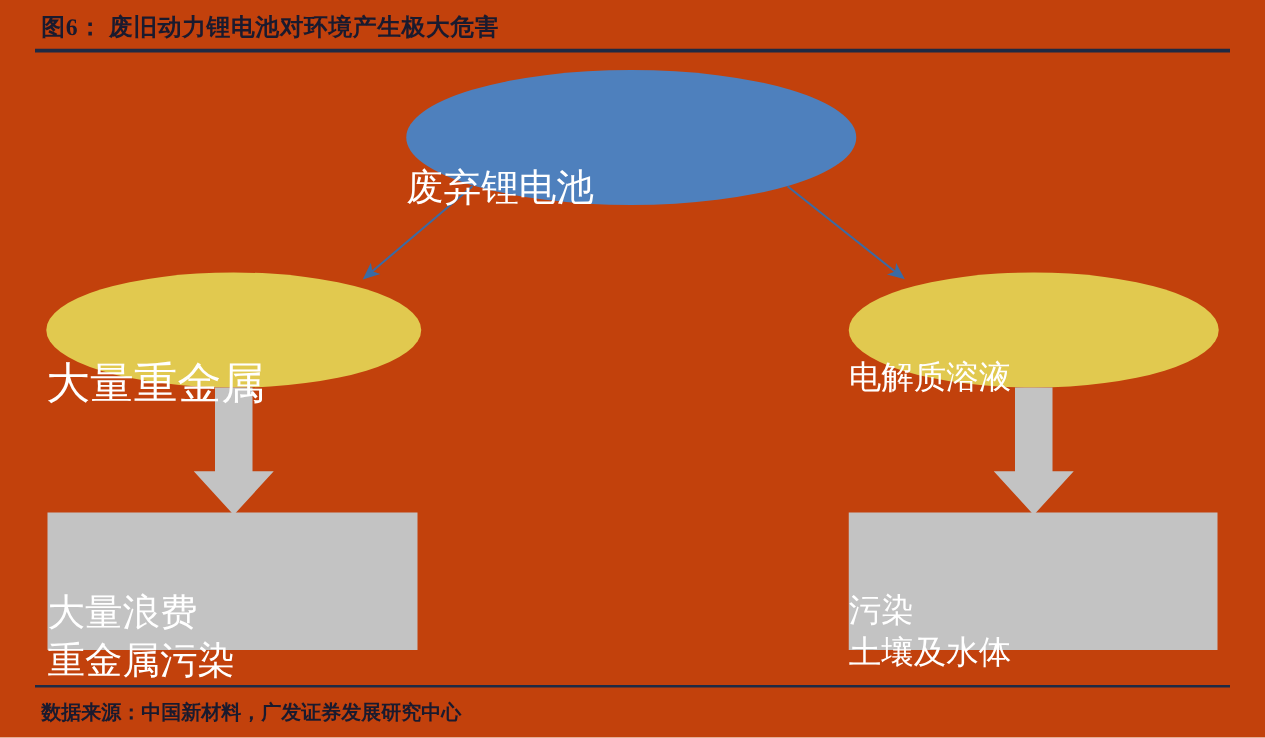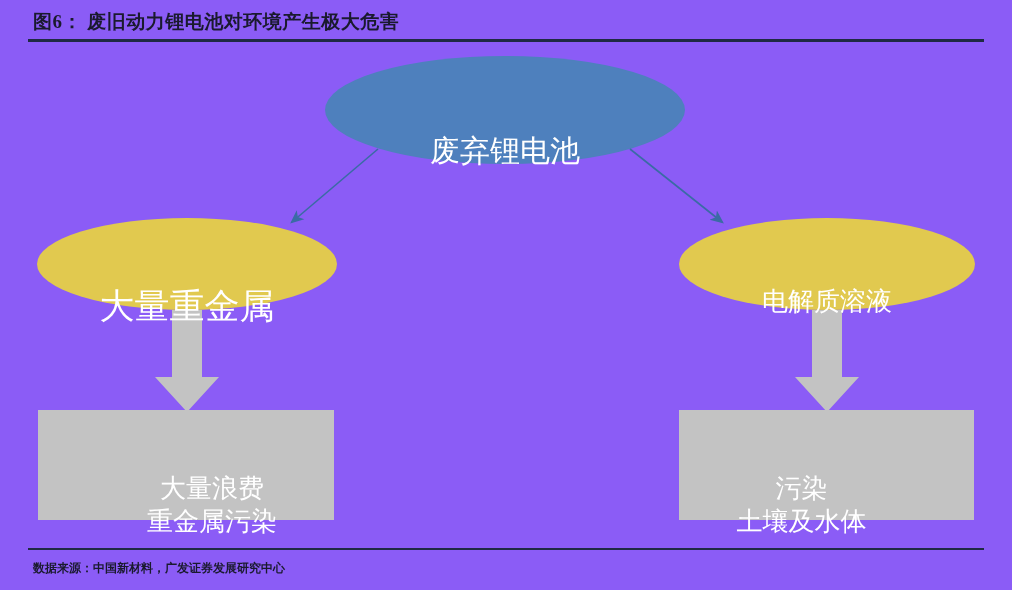--- a/index.html
+++ b/index.html
@@ -7,21 +7,21 @@
     padding: 0;
     background: #ffffff;
   }
   body {
     font-family: "Liberation Serif", "DejaVu Serif", serif;
   }
   .figure {
     position: relative;
     width: 1012px;
     height: 590px;
-    background: #8b5cf6;
+    background: #c2410c;
     overflow: hidden;
   }
 
   
   .fig-title {
     position: absolute;
     left: 33px;
     top: 9px;
     font-size: 19px;
     font-weight: bold;
@@ -42,21 +42,21 @@
     left: 28px;
     top: 548px;
     width: 956px;
     height: 2px;
     background: #1f2a44;
   }
   .fig-source {
     position: absolute;
     left: 33px;
     top: 560px;
-    font-size: 12px;
+    font-size: 16px;
     font-weight: bold;
     color: #1a1a2e;
     white-space: nowrap;
   }
 
   
   .canvas {
     position: absolute;
     left: 0;
     top: 44px;
@@ -66,21 +66,20 @@
   .canvas svg {
     position: absolute;
     left: 0;
     top: 0;
   }
 
   
   .node-label {
     position: absolute;
     color: #ffffff;
-    text-align: center;
     font-family: "Liberation Serif", "DejaVu Serif", serif;
     line-height: 1.28;
     pointer-events: none;
     white-space: pre-line;
   }
   .label-root {
     left: 325px;
     top: 88px;
     width: 360px;
     font-size: 30px;
@@ -95,21 +94,21 @@
     left: 679px;
     top: 241px;
     width: 296px;
     font-size: 26px;
     font-family: Liberation Serif, serif;
   }
   .label-left-effect {
     left: 38px;
     top: 428px;
     width: 348px;
-    font-size: 26px;
+    font-size: 30px;
   }
   .label-right-effect {
     left: 679px;
     top: 428px;
     width: 245px;
     font-size: 26px;
   }
 </style>
 </head>
 <body>

